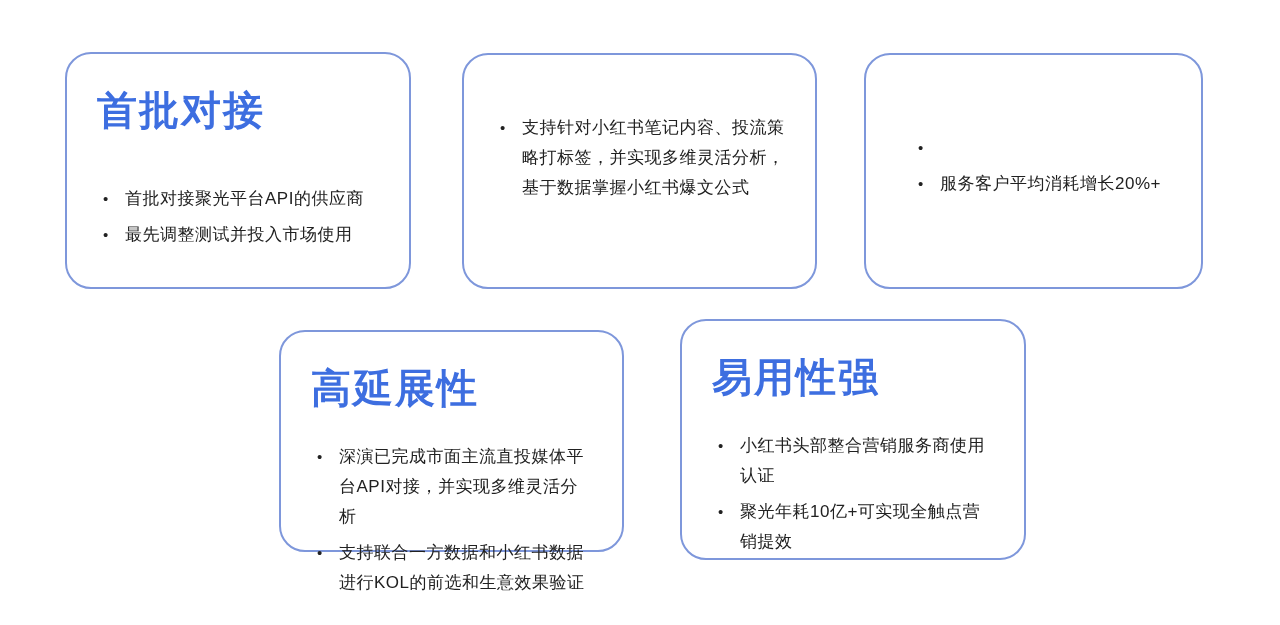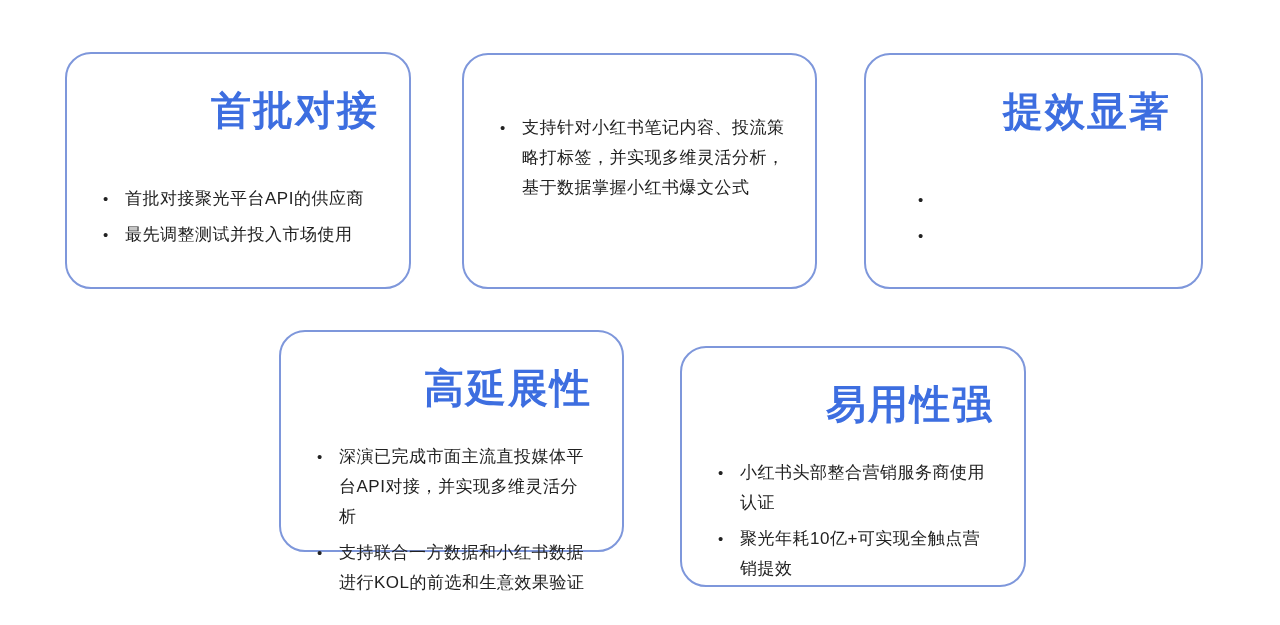--- a/index.html
+++ b/index.html
@@ -16,24 +16,24 @@
     position: absolute;
     border: 2px solid #7e97db;
     border-radius: 26px;
     background: #ffffff;
     padding: 26px 30px 0 30px;
   }
   .card-1 { left: 65px;  top: 52px;  width: 346px; height: 237px; }
   .card-2 { left: 462px; top: 53px;  width: 355px; height: 236px; }
   .card-3 { left: 864px; top: 53px;  width: 339px; height: 236px; }
   .card-4 { left: 279px; top: 330px; width: 345px; height: 222px; }
-  .card-5 { left: 680px; top: 346px; width: 346px; height: 241px; }
+  .card-5 { left: 680px; top: 319px; width: 346px; height: 241px; }
   .card-title {
     margin-top: 8px;
-    text-align: right;
+    text-align: left;
     font-size: 40px;
     font-weight: 700;
     letter-spacing: 2px;
     color: #3d6ee0;
     line-height: 1.1;
   }
   .card-body {
     list-style: none;
   }
   .body-gap-lg { margin-top: 52px; }
@@ -79,27 +79,27 @@
   <div class="card card-2">
     <ul class="card-body body-gap-md">
       <li class="bullet">
         <span class="dot">•</span>
         <span class="text">支持针对小红书笔记内容、投流策略打标签，并实现多维灵活分析，基于数据掌握小红书爆文公式</span>
       </li>
     </ul>
   </div>
 
   <div class="card card-3">
-    <div class="card-title">提效显著</div>
     <ul class="card-body body-gap-lg">
       <li class="bullet">
         <span class="dot">•</span>
       </li>
       <li class="bullet">
         <span class="dot">•</span>
+        <span class="text">服务客户平均消耗增长20%+</span>
       </li>
     </ul>
   </div>
 
   <div class="card card-4">
     <div class="card-title">高延展性</div>
     <ul class="card-body body-gap-md">
       <li class="bullet">
         <span class="dot">•</span>
         <span class="text">深演已完成市面主流直投媒体平台API对接，并实现多维灵活分析</span>

